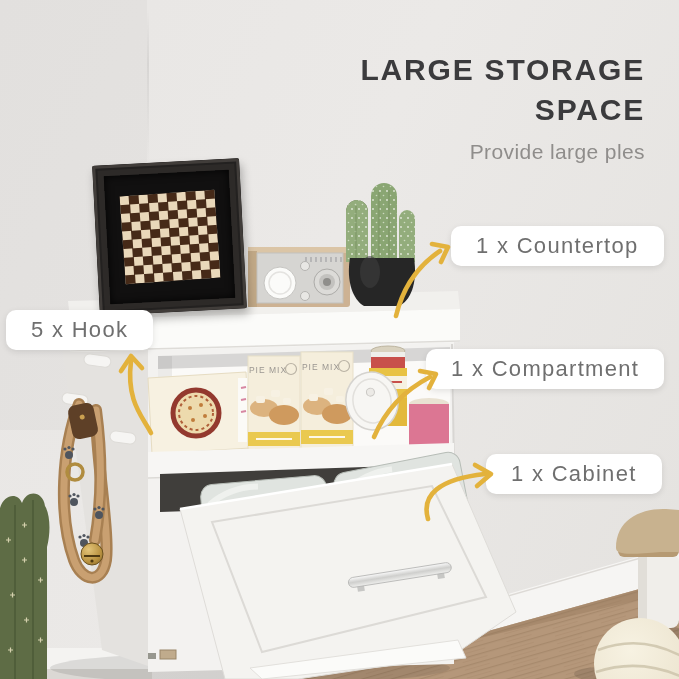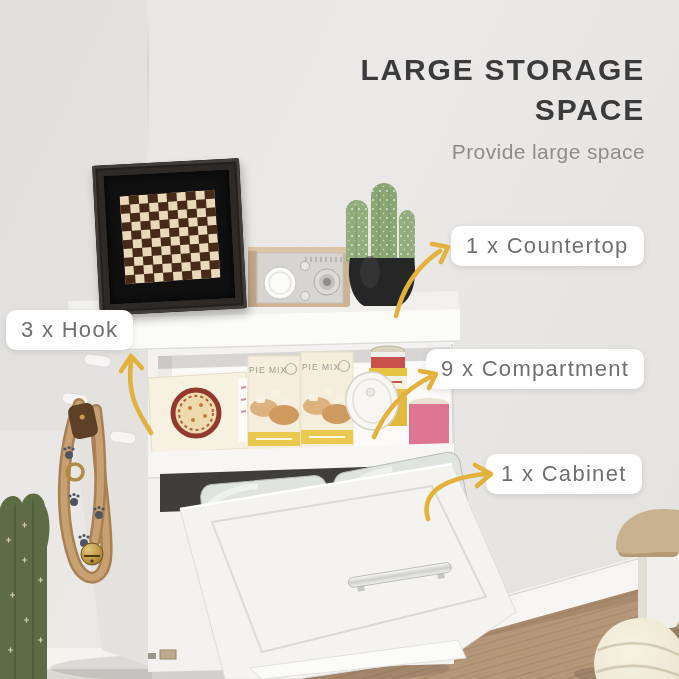--- a/index.html
+++ b/index.html
@@ -28,21 +28,21 @@
   
   .title-block{position:absolute;top:42px;right:34px;width:336px;text-align:right;margin-top:8px;}
   .headline{margin:0;font-size:30px;font-weight:bold;letter-spacing:1.8px;
     line-height:1.32;color:var(--c-title-text,#3b3b3d);}
   .sub{margin:9px 0 0 0;font-size:21px;line-height:1.36;letter-spacing:.4px;
     color:var(--c-subtitle-text,#8f8d8b);}
   .sub span{display:block;}
 
   
   .pill{position:absolute;background:var(--c-label-bg,#fff);color:var(--c-label-text,#6f6f6f);
-    font-size:22px;line-height:40px;padding:0 15px;border-radius:10px;letter-spacing:1.3px;
+    font-size:22px;line-height:40px;padding:0 25px;border-radius:10px;letter-spacing:1.3px;
     white-space:nowrap;box-shadow:0 2px 6px rgba(0,0,0,.10);}
   #pill-hook{left:6px;top:310px;}
   #pill-countertop{left:451px;top:226px;}
   #pill-compartment{left:426px;top:349px;}
   #pill-cabinet{left:486px;top:454px;text-align:center;}
 
   
   .arrow{stroke:var(--c-accent-arrow,#e3b23c);stroke-width:4.6;fill:none;
     stroke-linecap:round;stroke-linejoin:round;}
   .gap{fill:var(--c-dark-gap,#403e3b);}
@@ -336,32 +336,32 @@
 
   <div class="frame">
     <div class="mat">
       <div class="checker"></div>
     </div>
   </div>
 
   <div class="title-block">
     <div class="headline">LARGE STORAGE SPACE</div>
     <p class="sub">
-      <span>Provide large space</span>
+      <span>Provide large ples</span>
     </p>
   </div>
 
   <div class="pill" id="pill-hook">
-    <span>3 x Hook</span>
+    <span>5 x Hook</span>
   </div>
   <div class="pill" id="pill-countertop">
     <span>1 x Countertop</span>
   </div>
   <div class="pill" id="pill-compartment">
-    <span>9 x Compartment</span>
+    <span>1 x Compartment</span>
   </div>
   <div class="pill" id="pill-cabinet">
     <span>1 x Cabinet</span>
   </div>
 
   <svg class="arrows" viewBox="0 0 679 679">
     <g>
       <path class="arrow" d="M396,316 C402,291 416,267 440,251"></path>
       <polyline class="arrow" points="432,244 448,247 441,262"></polyline>
     </g>

